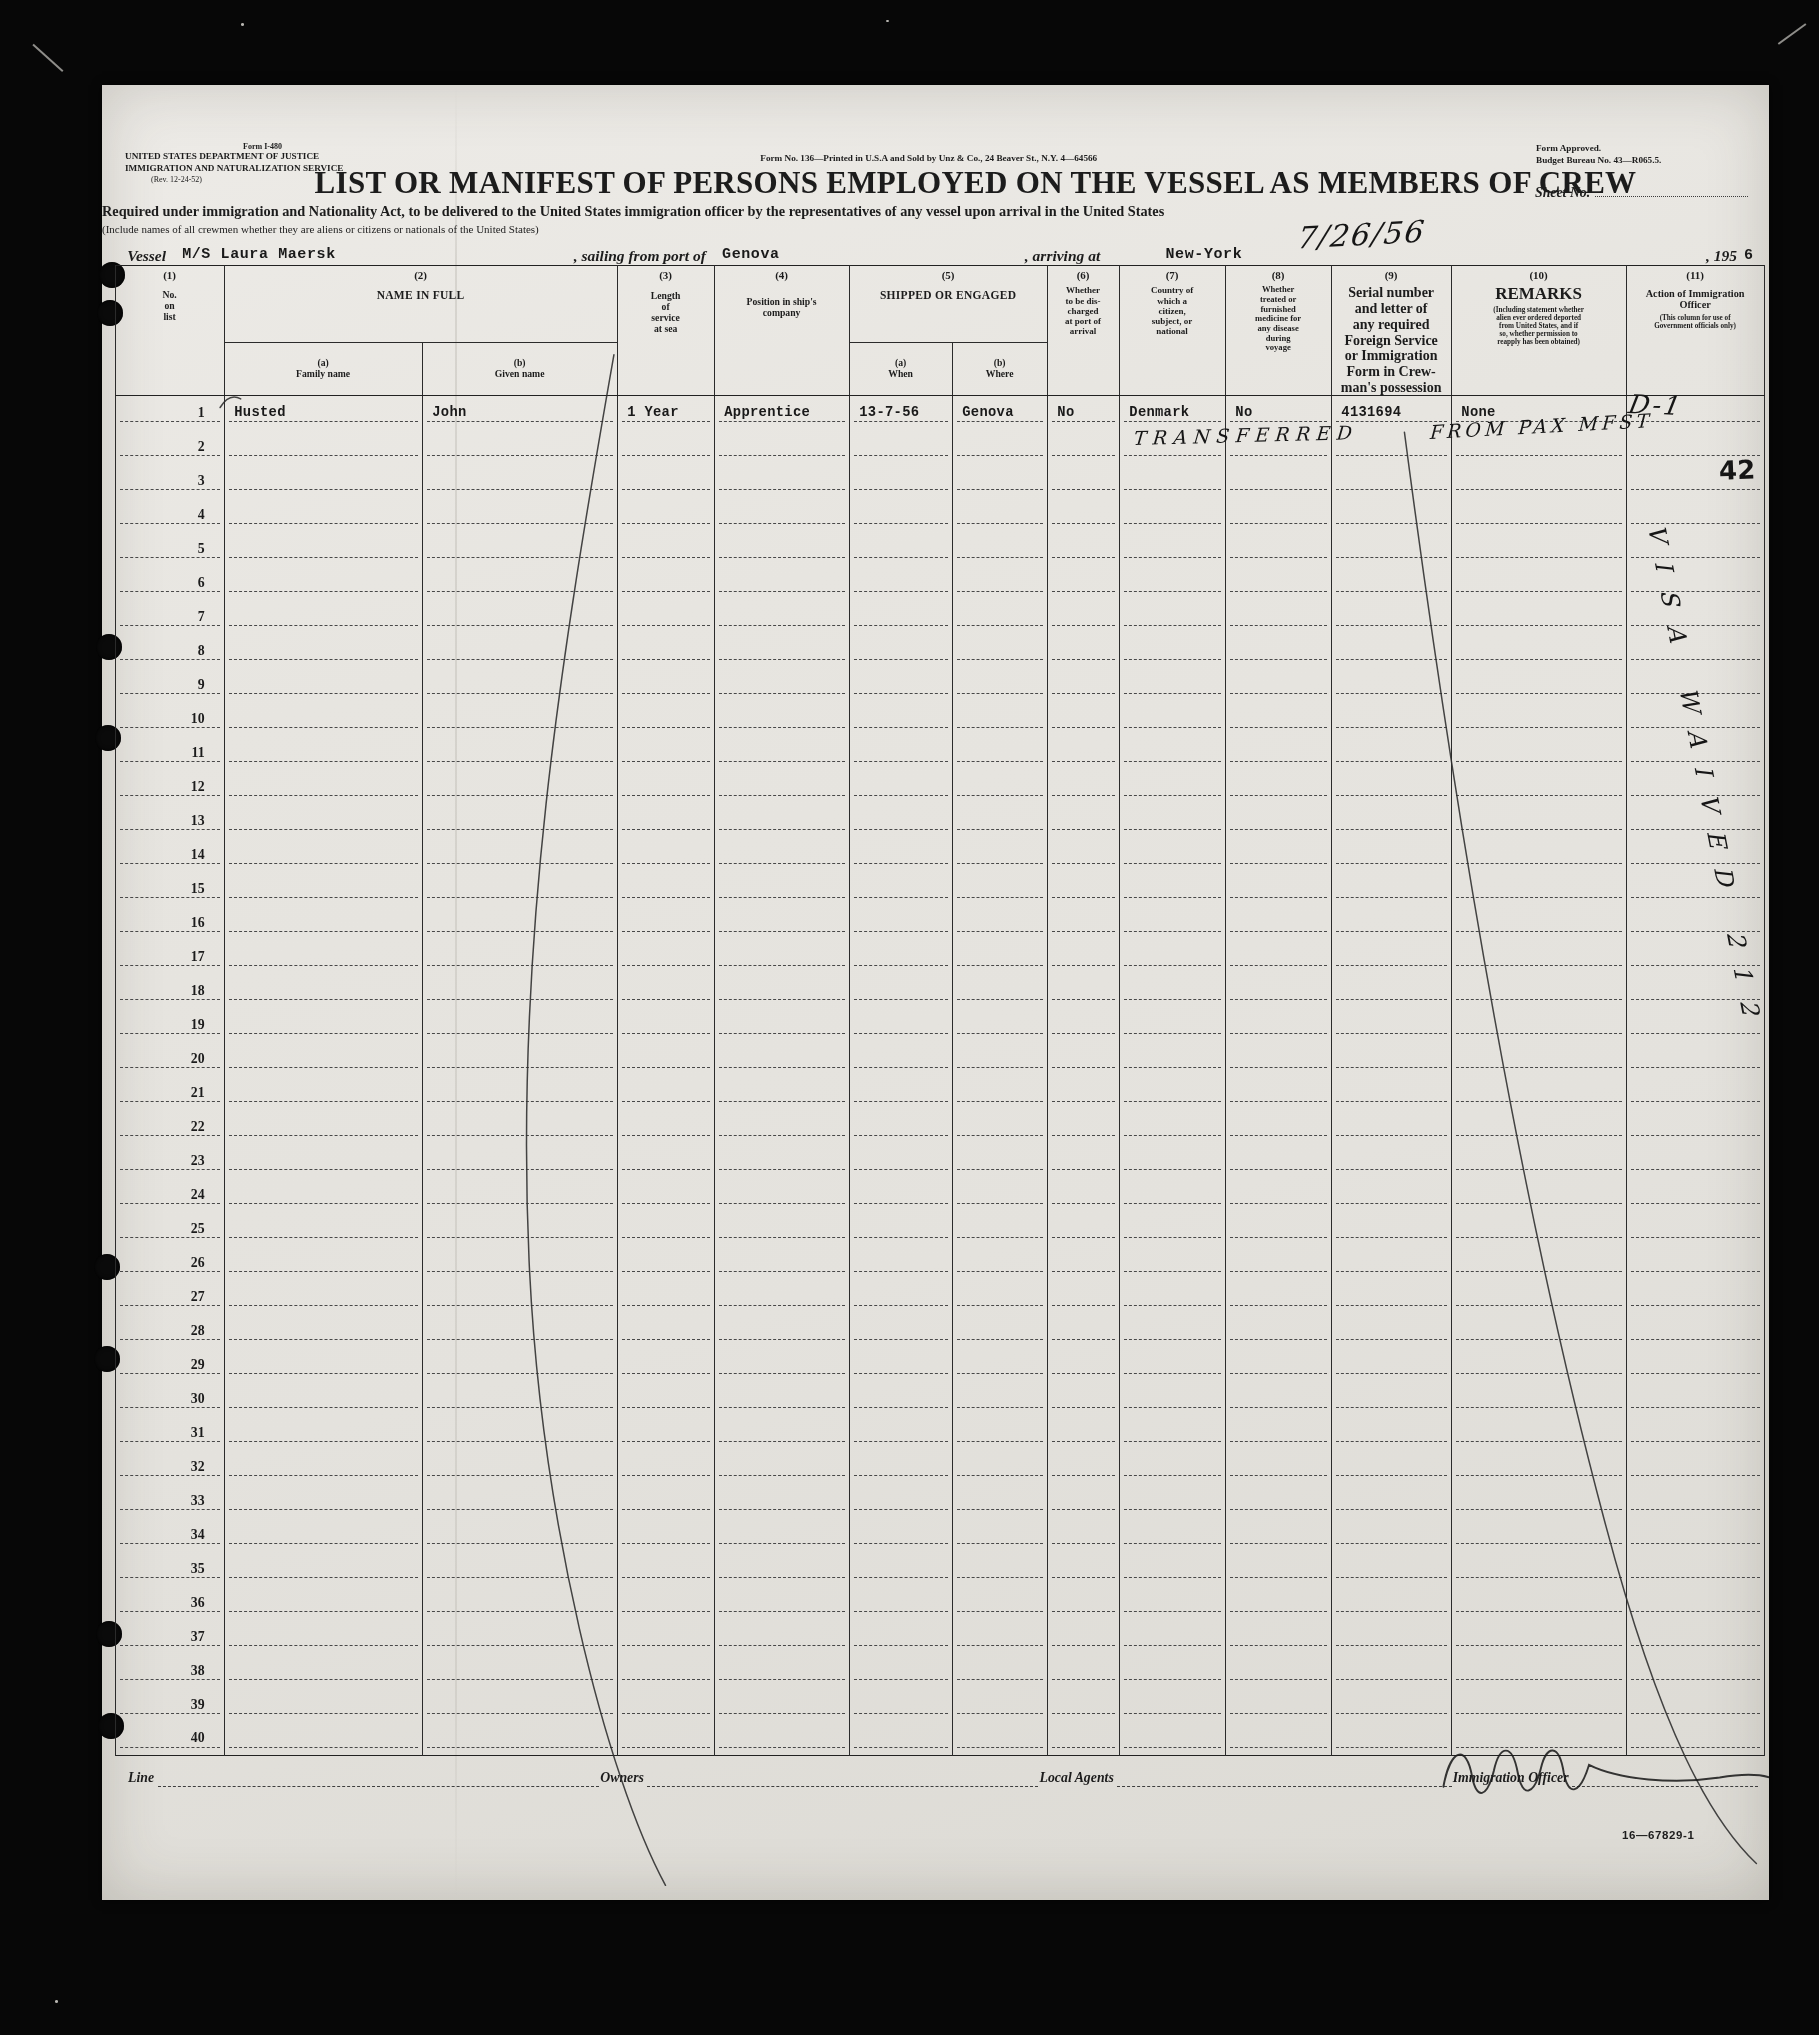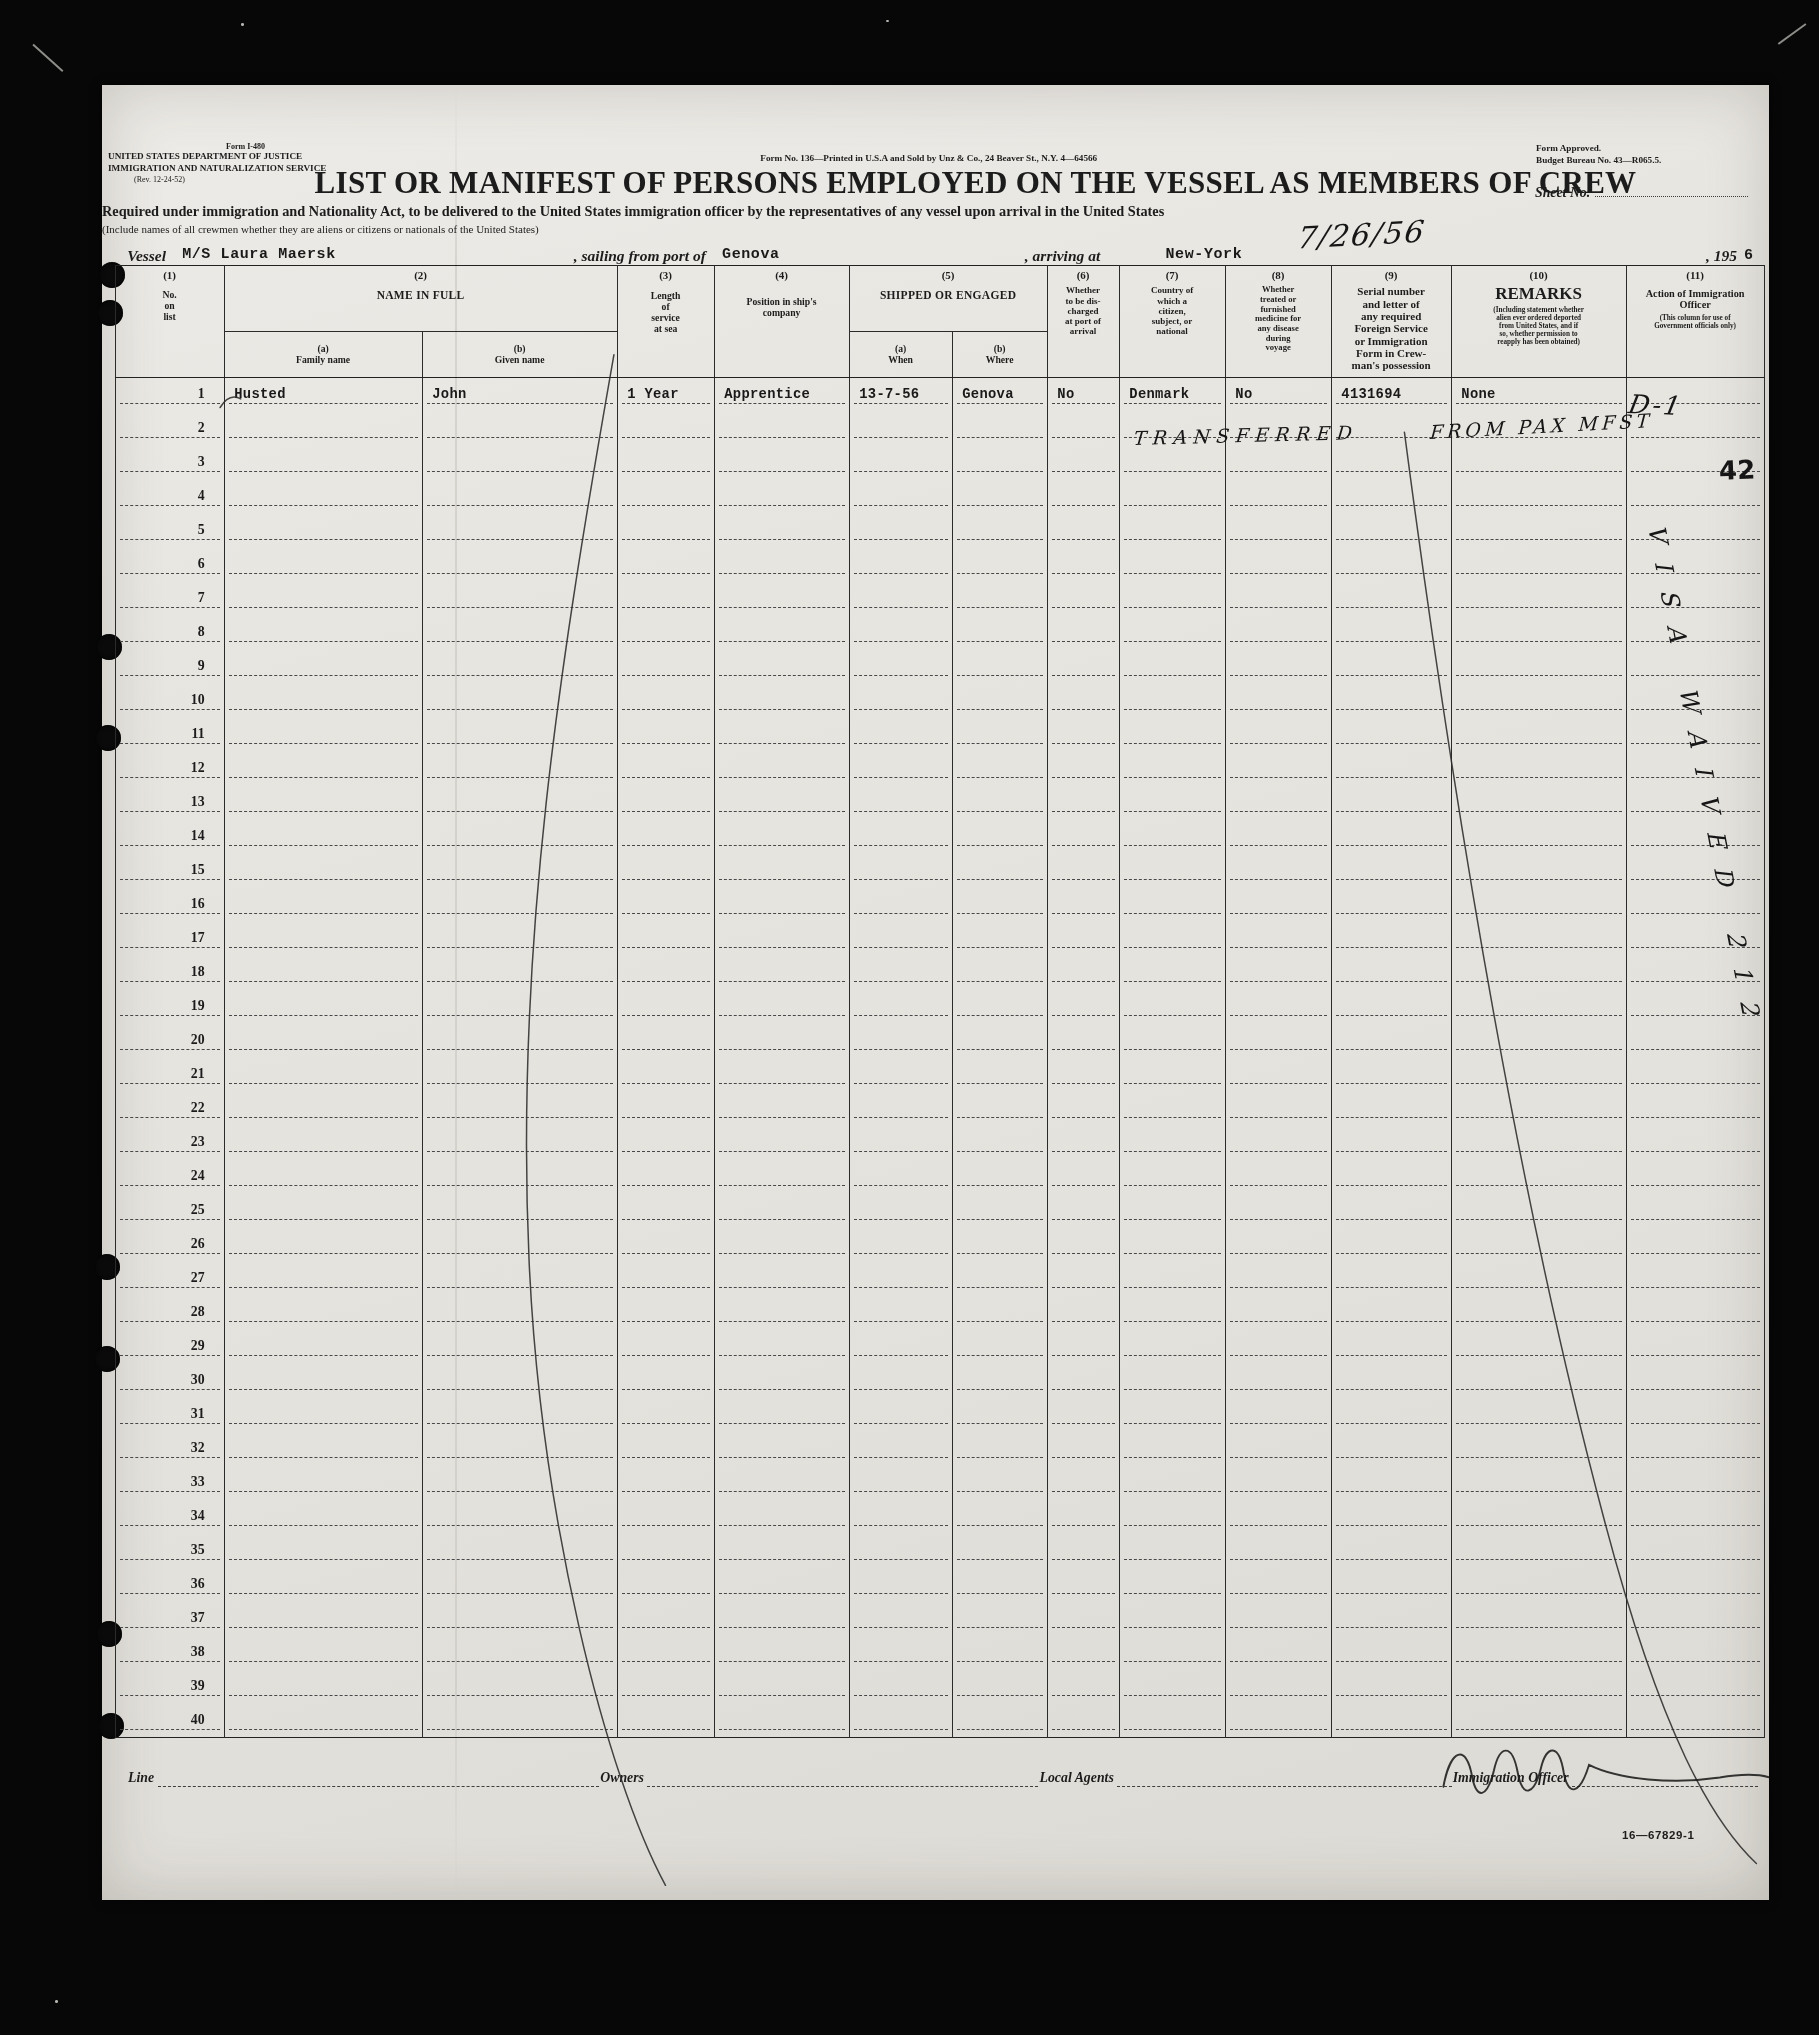--- a/index.html
+++ b/index.html
@@ -16,21 +16,21 @@
     background: linear-gradient(165deg, #edebe7 0%, #e7e5e0 30%, #e4e2dd 62%, #dcdad4 100%);
     box-shadow: inset 0 0 63px rgba(60,55,42,.20), 0 0 9.2px rgba(0,0,0,.65); }
   .crease { position:absolute; top:0; bottom:0; left:353px; width:1.7px;
     background:linear-gradient(rgba(90,85,72,0), rgba(90,85,72,.14) 10%, rgba(90,85,72,.11) 88%, rgba(90,85,72,0)); }
   .hole { position:absolute; width:26px; height:26px; border-radius:50%;
     background:#0a0a0a; box-shadow: inset 0 0 4.6px #000; transform:translate(-50%,-50%); }
 
   
   .tiny { font-size:9.2px; line-height:1.3; }
   .b { font-weight:bold; }
-  .fh-left  { position:absolute; top:57px; left:6px; width:275px; }
+  .fh-left  { position:absolute; top:57px; left:23px; width:275px; }
   .fh-left .ln0 { text-align:center; font-size:8px; font-weight:bold; }
   .fh-left .ln3 { margin-left:26px; font-size:8px; }
   .fh-center{ position:absolute; top:68px; left:50%; transform:translateX(-52%); white-space:nowrap; }
   .fh-right { position:absolute; top:58px; left:1434px; width:218px; }
   .doc-title{ position:absolute; top:80px; left:0; width:100%; text-align:center;
     font-size:31px; font-weight:bold; letter-spacing:0.3px; white-space:nowrap;margin-left:40px; }
   .sheet-no { position:absolute; top:99px; left:1433px; width:213px; display:flex; align-items:baseline;
     font-style:italic; font-size:13.8px; font-weight:bold; }
   .sheet-no .dots { flex:1; border-bottom:1.7px dotted #3c3c3c; margin-left:4.6px; height:12.6px; }
   .subtitle { position:absolute; top:118px; left:0; width:100%; 
@@ -62,21 +62,21 @@
   .manifest tr.h1 th { padding-top:2.9px; }
   .manifest tr.h1 th[colspan] { border-bottom:1.1px solid #2b2b2b; }
   .hnum { font-size:11px; font-weight:bold; padding-bottom:2.3px; }
   .hlabel { font-size:9.7px; font-weight:bold; white-space:pre-line; line-height:1.12; margin-top:2.3px; }
   .hlabel.big { font-size:11.5px; letter-spacing:0.3px; margin-top:6px; }
   .hnote { font-size:7.2px; font-weight:bold; white-space:pre-line; line-height:1.12; margin-top:2.9px; }
   .th-no .hlabel{ margin-top:6.9px; } .th-length .hlabel{ margin-top:8px; }
   .th-position .hlabel{ margin-top:13.8px; }
   .th-discharge .hlabel, .th-country .hlabel { font-size:9px; }
   .th-medicine .hlabel { font-size:8.6px; }
-  .th-serial .hlabel { font-size:11px; }
+  .th-serial .hlabel { font-size:14px; }
   .th-remarks .hlabel { font-size:17px; margin-top:1.1px; }
   .th-action .hlabel { font-size:10.3px; margin-top:4.6px; }
   th.sub { vertical-align:middle !important; }
   th.sub .hlabel { margin-top:0; }
   .manifest tbody td { height:34px; vertical-align:bottom; }
   .fill-line { margin:0 4px 7.5px 4px; border-bottom:1.4px dashed #484848;
     min-height:17px; display:flex; align-items:flex-end; position:relative; }
   .fill-line .typed { font:600 13.8px "Liberation Mono", monospace; letter-spacing:0.3px;
     padding:0 0 1.1px 5.7px; white-space:nowrap; color:#191919; }
   .fill-line.num { justify-content:flex-end; padding:0 15px 0.6px 0;

